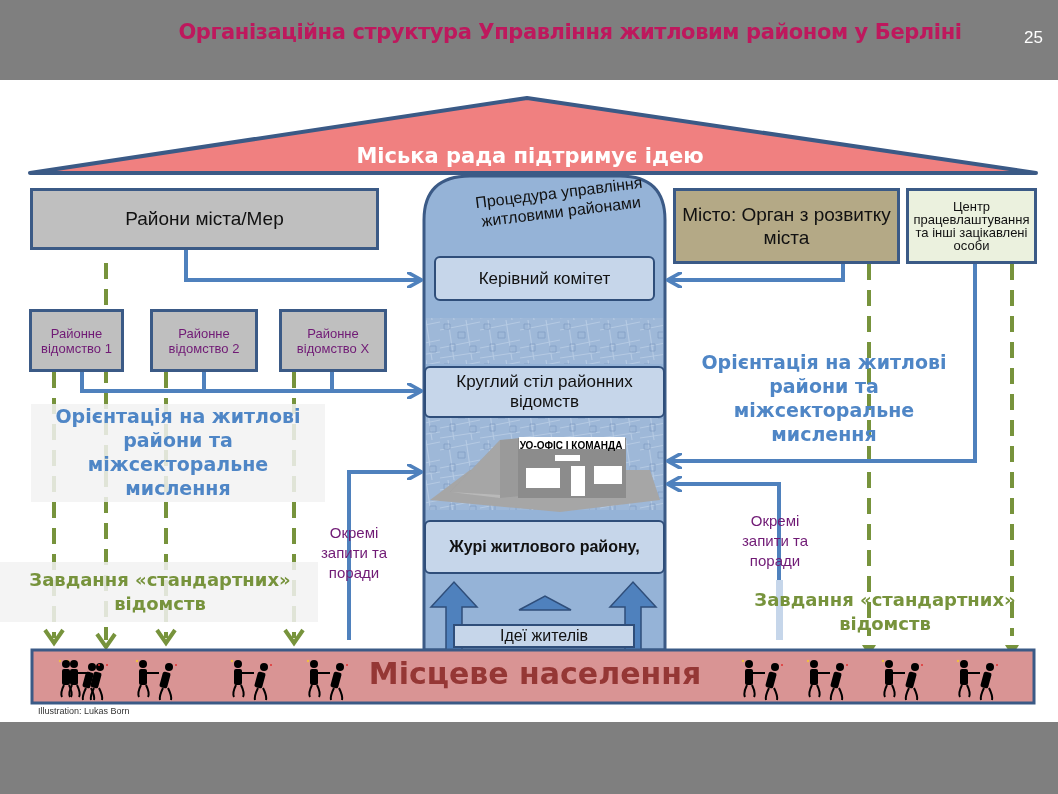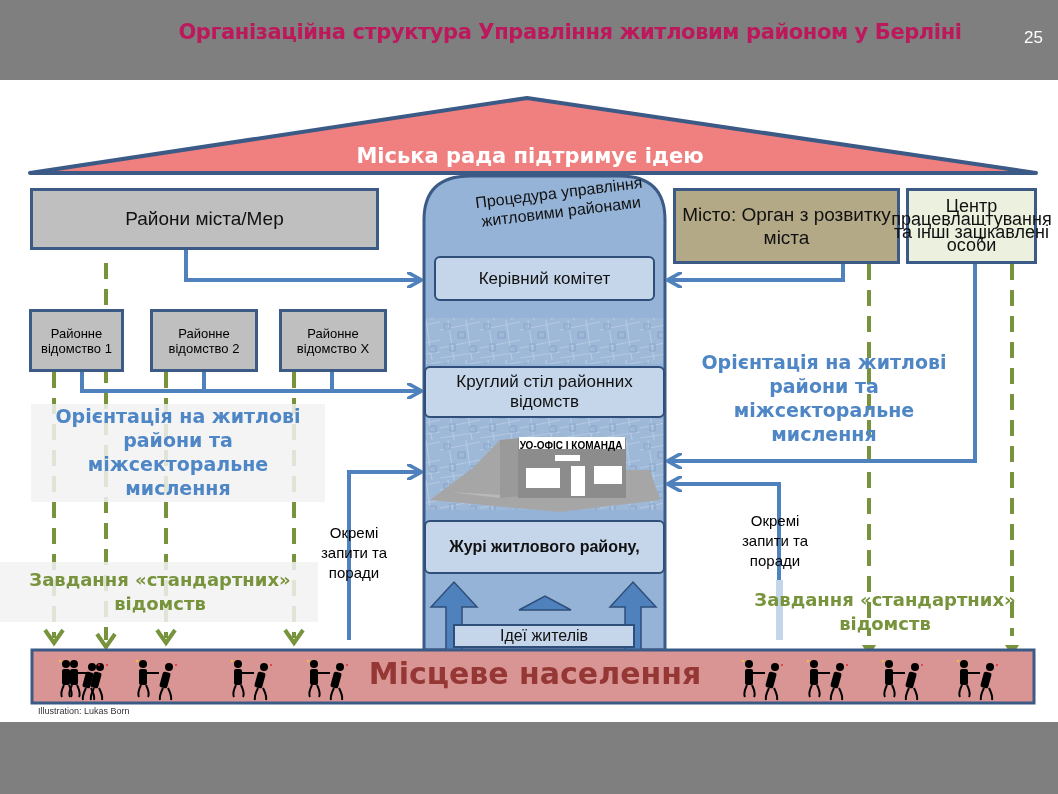--- a/index.html
+++ b/index.html
@@ -11,21 +11,21 @@
   .pagenum { position:absolute; left:1024px; top:28px; color:#ffffff; font-size:17px; }
   .footer { position:absolute; left:0; top:722px; width:1058px; height:72px; background:#7f7f7f; }
   svg.diagram { position:absolute; left:0; top:80px; }
   .lbl { position:absolute; text-align:center; }
   .box { position:absolute; box-sizing:border-box; display:flex; align-items:center; justify-content:center; text-align:center; }
   .grey-box { background:#bfbfbf; border:3px solid #3b5a86; color:#111; }
   .inner-box { background:#c6d6ea; border:2.5px solid #2f4e7a; border-radius:6px; color:#111; }
   .blue-bold { color:#4f86c6; font-weight:bold; font-family:"DejaVu Sans", sans-serif; }
   .green-bold { color:#77933c; font-weight:bold; font-family:"DejaVu Sans", sans-serif; }
   .faded-bg { position:absolute; background:#f2f2f2; }
-  .small-text { font-size:15px; color:#000000; line-height:19px; }
+  .small-text { font-size:15px; color:#701a75; line-height:19px; }
 </style>
 </head>
 <body>
 
 <div class="header"></div>
 <div class="title">Організаційна структура Управління житловим районом у Берліні</div>
 <div class="pagenum">25</div>
 
 <svg class="diagram" width="1058" height="642" viewBox="0 80 1058 642">
   <defs>
@@ -142,21 +142,21 @@
 <div class="box grey-box small-text" style="left:150px; top:309px; width:108px; height:63px; font-size:13px; line-height:15px;">
   <span>Районне відомство 2</span>
 </div>
 <div class="box grey-box small-text" style="left:279px; top:309px; width:108px; height:63px; font-size:13px; line-height:15px;">
   <span>Районне відомство X</span>
 </div>
 
 <div class="box" style="left:673px; top:188px; width:227px; height:76px; background:#b4a986; border:3px solid #3b5a86; font-size:19px; line-height:23px; color:#111;">
   <span>Місто: Орган з розвитку міста</span>
 </div>
-<div class="box" style="left:906px; top:188px; width:131px; height:76px; background:#ebf1de; border:3px solid #3b5a86; font-size:18px; line-height:13px; color:#111; padding:1px 4px;">
+<div class="box" style="left:906px; top:188px; width:131px; height:76px; background:#ebf1de; border:3px solid #3b5a86; font-size:13px; line-height:13px; color:#111; padding:1px 4px;">
   <span>Центр працевлаштування та інші зацікавлені особи</span>
 </div>
 
 <div class="lbl" style="left:470px; top:183px; width:180px; font-size:16px; line-height:19px; color:#111; transform:rotate(-7deg);">Процедура управління житловими районами</div>
 <div class="box inner-box" style="left:434px; top:256px; width:221px; height:45px; font-size:17px;">
   <span>Керівний комітет</span>
 </div>
 <div class="box inner-box" style="left:424px; top:366px; width:241px; height:52px; font-size:17px; line-height:20px;">
   <span>Круглий стіл районних відомств</span>
 </div>

